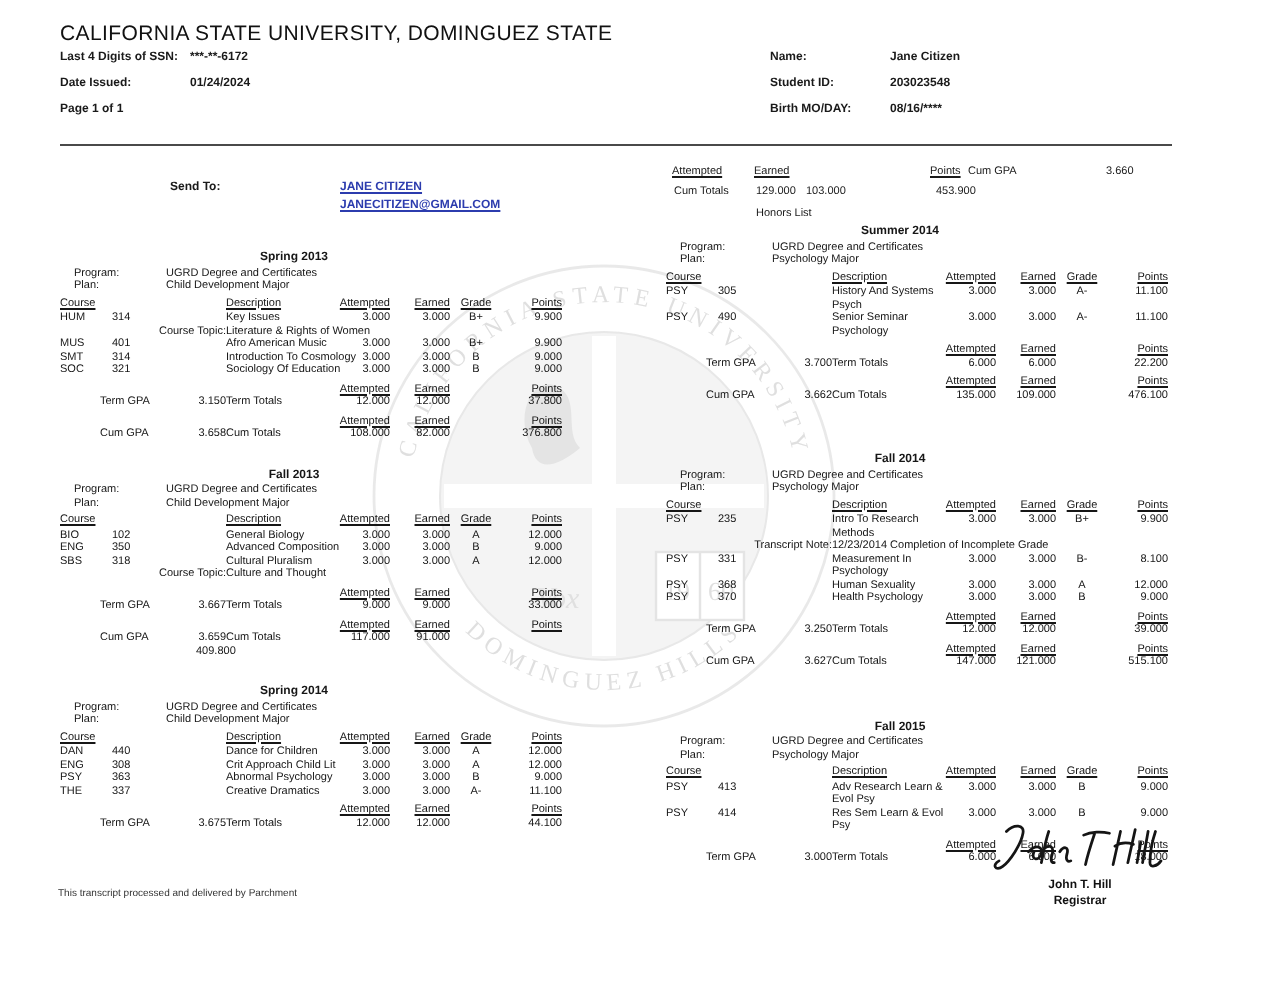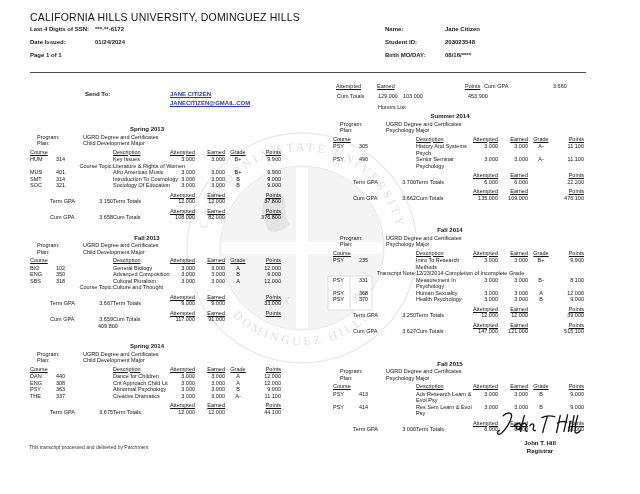--- a/index.html
+++ b/index.html
@@ -78,21 +78,21 @@
     <rect x="40" y="114" width="160" height="12" fill="#ffffff"></rect>
     <path d="M84 96 C74 78 86 58 98 66 C108 73 100 88 108 96 C96 106 86 108 84 96 Z" fill="#d6d6d6"></path>
     <text x="86" y="176" font-size="15" fill="#d0d0d0" font-style="italic" font-family="Liberation Serif, serif">Vox</text>
     <rect x="146" y="148" width="44" height="34" fill="#ffffff" stroke="#d6d6d6" stroke-width="1.2"></rect>
     <line x1="168" y1="148" x2="168" y2="182" stroke="#d6d6d6" stroke-width="1.2"></line>
     <text x="150" y="172" font-size="13" fill="#cfcfcf" font-family="Liberation Serif, serif">19</text>
     <text x="172" y="172" font-size="13" fill="#cfcfcf" font-family="Liberation Serif, serif">60</text>
   </svg>
 
   <div class="content">
-    <div class="title">CALIFORNIA HILLS UNIVERSITY, DOMINGUEZ HILLS</div>
+    <div class="title">CALIFORNIA STATE UNIVERSITY, DOMINGUEZ STATE</div>
 
     <div class="hmeta">
       <span style="left:30px;top:26px">Last 4 Digits of SSN:</span>
       <span style="left:95px;top:26px">***-**-6172</span>
       <span style="left:30px;top:39px">Date Issued:</span>
       <span style="left:95px;top:39px">01/24/2024</span>
       <span style="left:30px;top:52px">Page 1 of 1</span>
       <span style="left:385px;top:26px">Name:</span>
       <span style="left:445px;top:26px">Jane Citizen</span>
       <span style="left:385px;top:39px">Student ID:</span>

